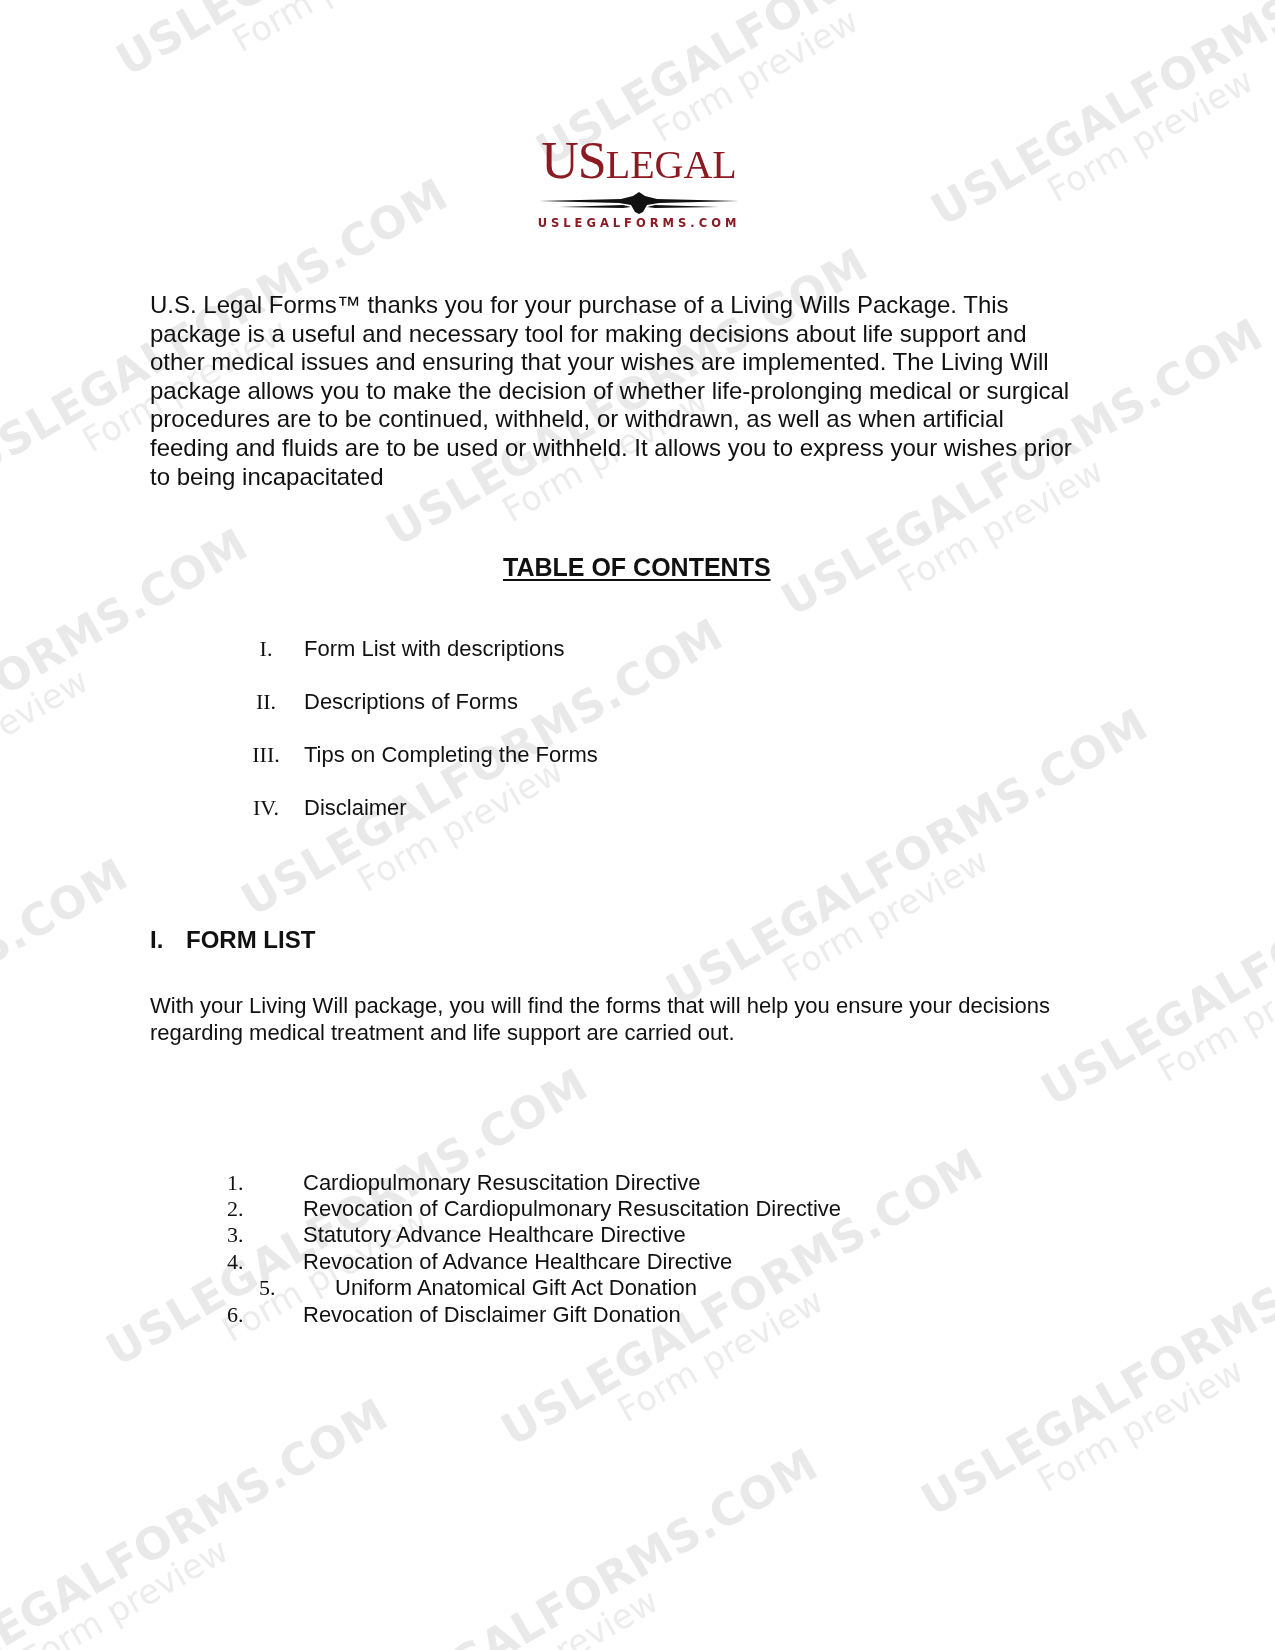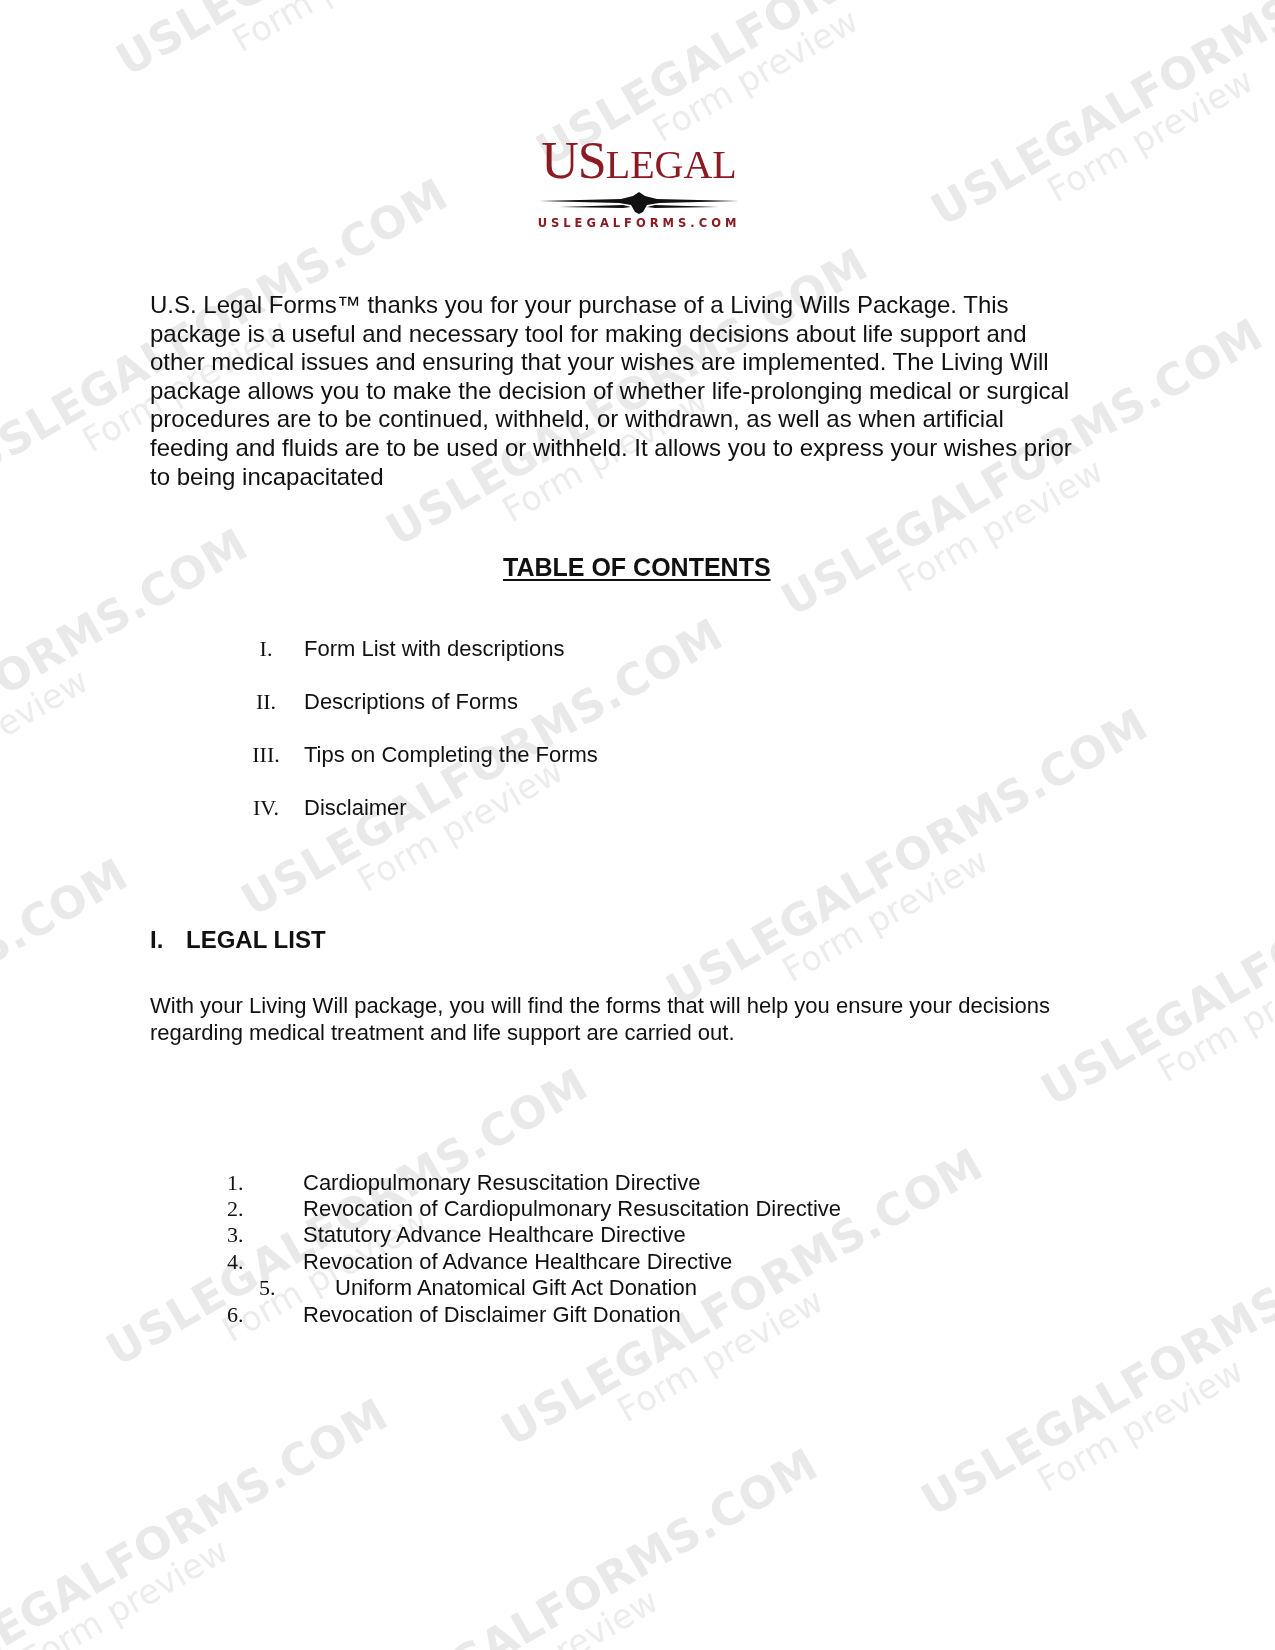--- a/index.html
+++ b/index.html
@@ -136,21 +136,21 @@
     <span class="num">II.</span><span>Descriptions of Forms</span>
   </div>
   <div class="toc-row" style="top:742px;">
     <span class="num">III.</span><span>Tips on Completing the Forms</span>
   </div>
   <div class="toc-row" style="top:795px;">
     <span class="num">IV.</span><span>Disclaimer</span>
   </div>
 
   <div class="section-head">
-    <span class="num">I.</span><span>LEGAL LIST</span>
+    <span class="num">I.</span><span>FORM LIST</span>
   </div>
 
   <div class="text para">
     <div>With your Living Will package, you will find the forms that will help you ensure your decisions</div>
     <div>regarding medical treatment and life support are carried out.</div>
   </div>
 
 
   <div class="form-row" style="top:1170px;">
     <span class="num">1.</span><span>Cardiopulmonary Resuscitation Directive</span>

